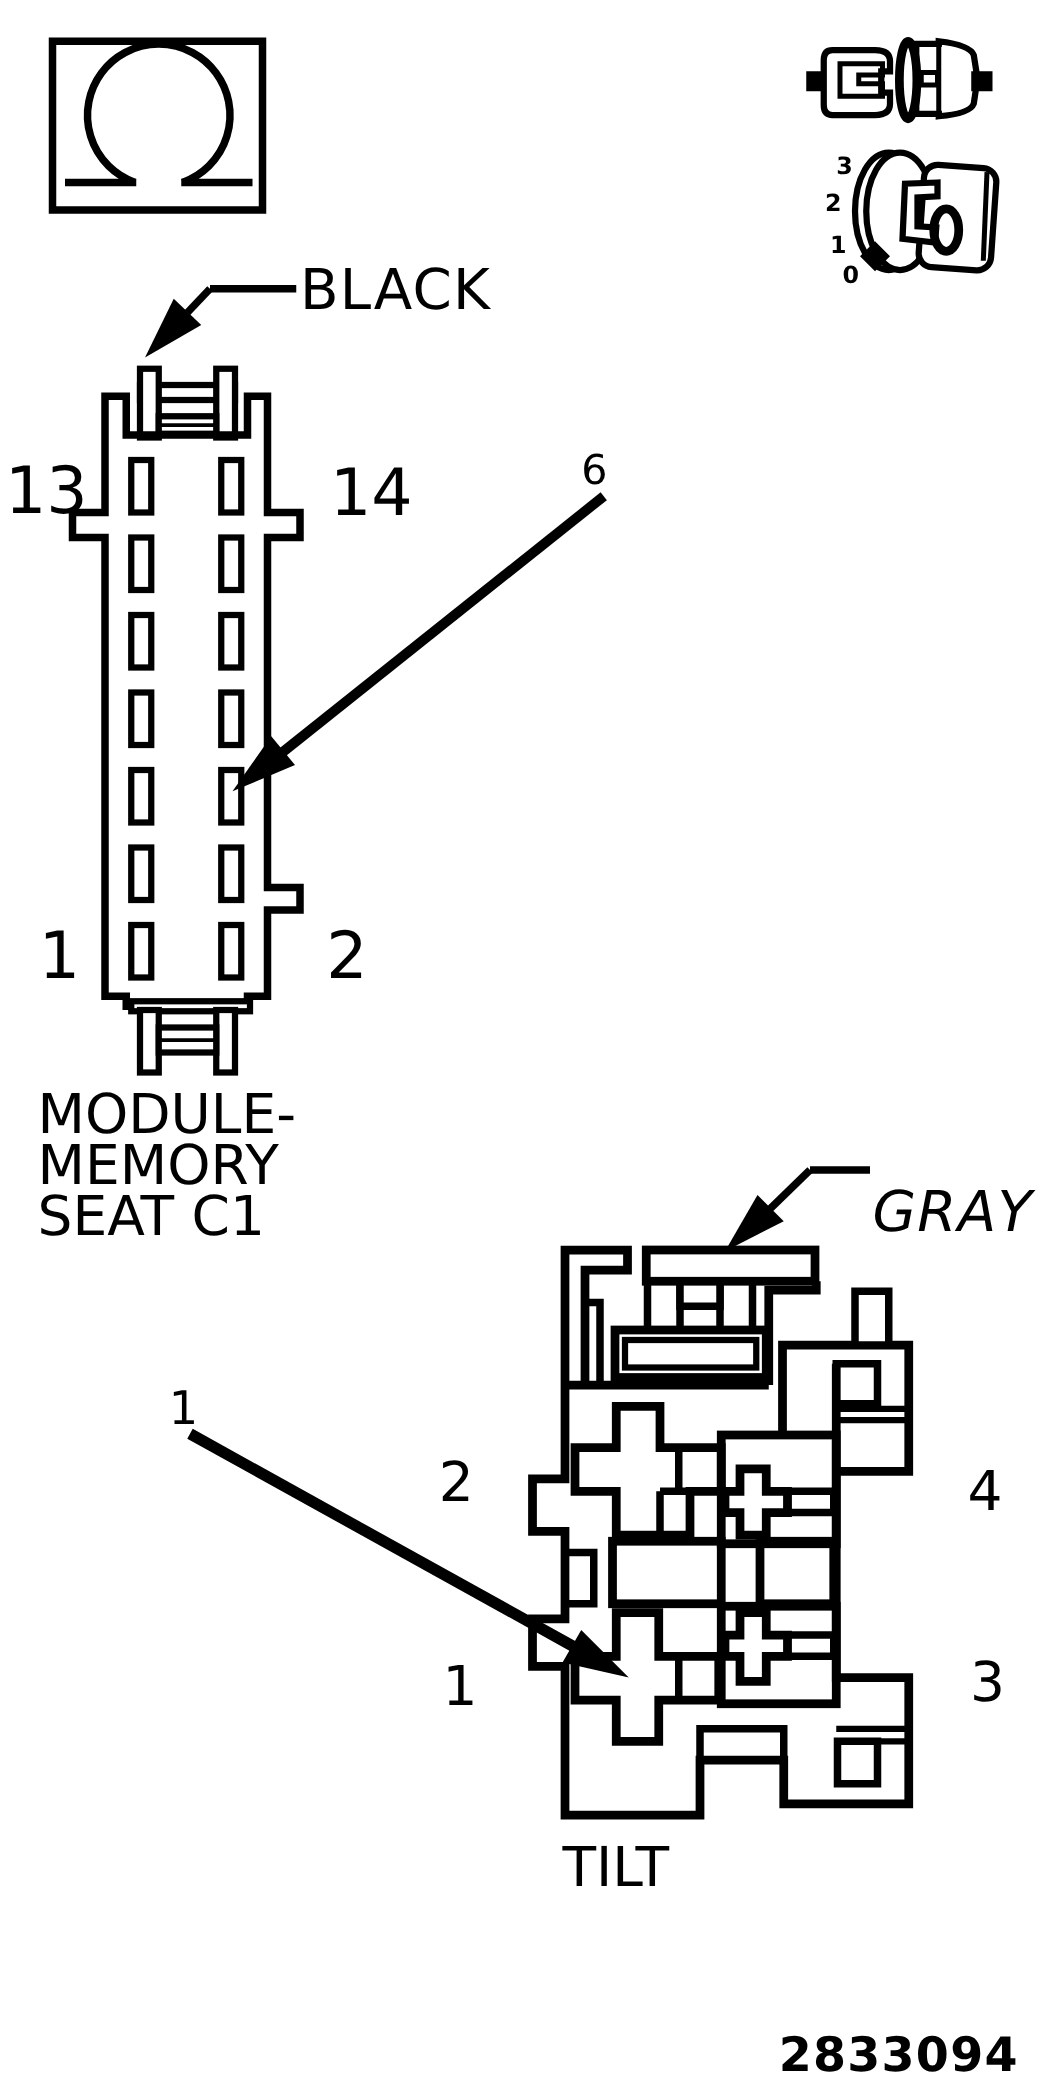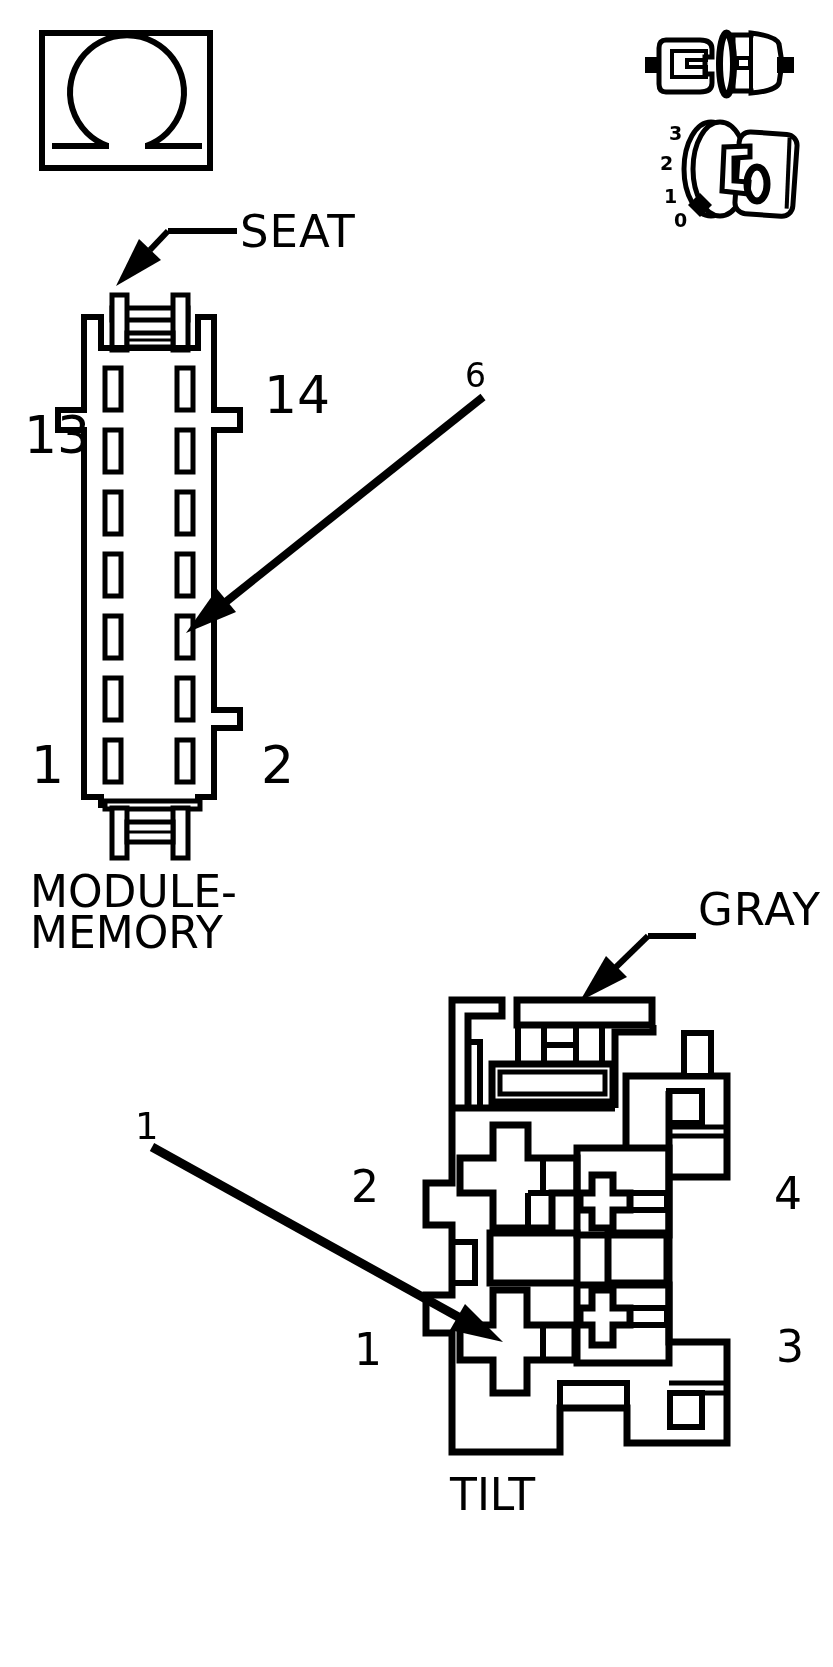--- a/index.html
+++ b/index.html
@@ -164,44 +164,46 @@
       <line x1="648" y1="936" x2="612" y2="971" stroke-width="6"></line>
       <polygon points="580,1001 606,956 627,977" fill="#000" stroke="none"></polygon>
     </g>
 
     <g>
       <line x1="152" y1="1147" x2="462" y2="1319" stroke-width="9"></line>
       <polygon points="503,1342 450,1330 465,1304" fill="#000" stroke="none"></polygon>
     </g>
   </svg>
 
-  <div class="lbl lbl-color" style="left:240px;top:209px;">SEAT</div>
-
-  <div class="lbl lbl-pin-big" style="left:24px;top:367px;margin-top:42px;">13</div>
+  <div class="lbl lbl-color" style="left:240px;top:209px;">BLACK</div>
+
+  <div class="lbl lbl-pin-big" style="left:4px;top:367px;">13</div>
   <div class="lbl lbl-pin-big" style="left:264px;top:369px;">14</div>
   <div class="lbl lbl-pin-big" style="left:31px;top:739px;">1</div>
   <div class="lbl lbl-pin-big" style="left:261px;top:739px;">2</div>
   <div class="lbl lbl-callout-sm" style="left:465px;top:359px;">6</div>
 
   <div class="caption" style="left:30px;top:871px;width:255px;line-height:41px;">
     <span class="cap-line">MODULE-</span>
     <span class="cap-line">MEMORY</span>
+    <span class="cap-line">SEAT C1</span>
   </div>
 
-  <div class="lbl lbl-color" style="left:698px;top:887px;">GRAY</div>
+  <div class="lbl lbl-color" style="left:698px;top:947px;font-style:italic;">GRAY</div>
 
   <div class="lbl lbl-pin-med" style="left:351px;top:1165px;">2</div>
   <div class="lbl lbl-pin-med" style="left:774px;top:1172px;">4</div>
   <div class="lbl lbl-pin-med" style="left:354px;top:1328px;">1</div>
   <div class="lbl lbl-pin-med" style="left:776px;top:1325px;">3</div>
   <div class="lbl lbl-callout-md" style="left:135px;top:1108px;">1</div>
 
   <div class="caption" style="left:450px;top:1475px;width:255px;line-height:40px;">
     <span class="cap-line">TILT</span>
   </div>
 
   <div class="ign-num" style="left:669px;top:122px;">3</div>
   <div class="ign-num" style="left:660px;top:152px;">2</div>
   <div class="ign-num" style="left:664px;top:185px;">1</div>
   <div class="ign-num" style="left:674px;top:209px;">0</div>
 
+  <div class="part-number" style="left:565px;top:1622px;width:250px;">2833094</div>
 
 </div>
 
 </body></html>

